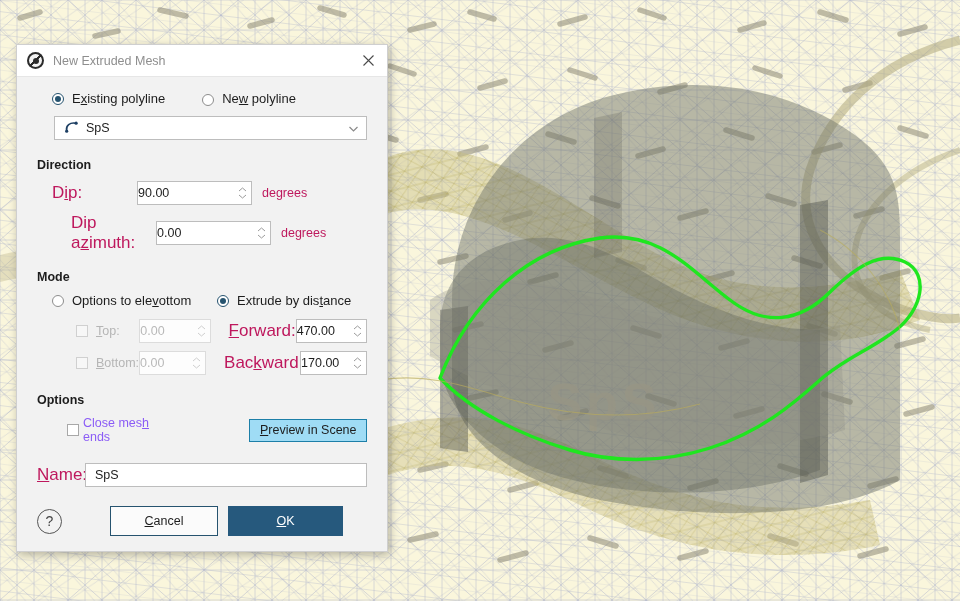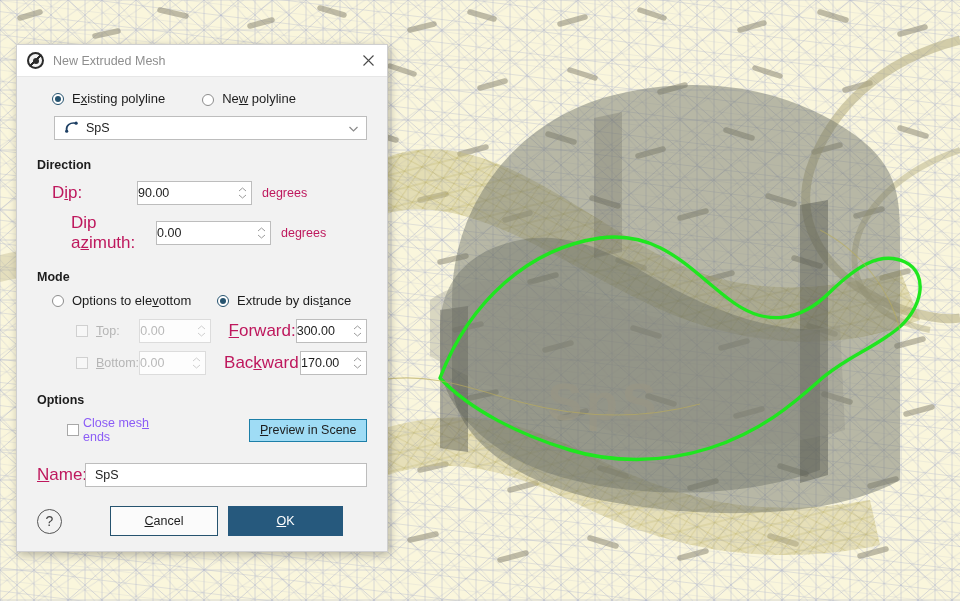--- a/index.html
+++ b/index.html
@@ -449,21 +449,21 @@
             <svg width="9" height="5" viewBox="0 0 9 5">
                 <path d="M1 4 L4.5 1 L8 4" stroke="#cfcfcf" stroke-width="1" fill="none"></path>
               </svg>
             <svg width="9" height="5" viewBox="0 0 9 5">
                 <path d="M1 1 L4.5 4 L8 1" stroke="#cfcfcf" stroke-width="1" fill="none"></path>
               </svg>
           </span>
         </span>
         <span class="fld-label" style="width:76px; margin-left:18px;"><u>F</u><span>orward:</span></span>
         <span class="spin" style="width:82px;">
-          <span class="spin-val">300.00</span>
+          <span class="spin-val">470.00</span>
           <span class="spin-btns">
             <svg width="9" height="5" viewBox="0 0 9 5">
                 <path d="M1 4 L4.5 1 L8 4" stroke="#9b9b9b" stroke-width="1" fill="none"></path>
               </svg>
             <svg width="9" height="5" viewBox="0 0 9 5">
                 <path d="M1 1 L4.5 4 L8 1" stroke="#9b9b9b" stroke-width="1" fill="none"></path>
               </svg>
           </span>
         </span>
       </div>

